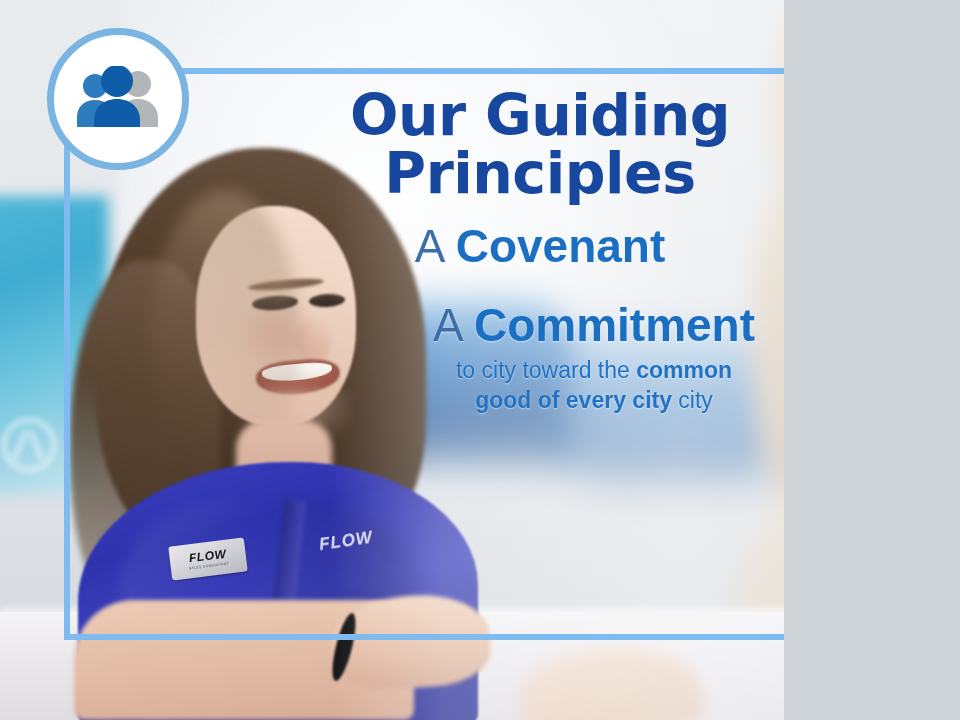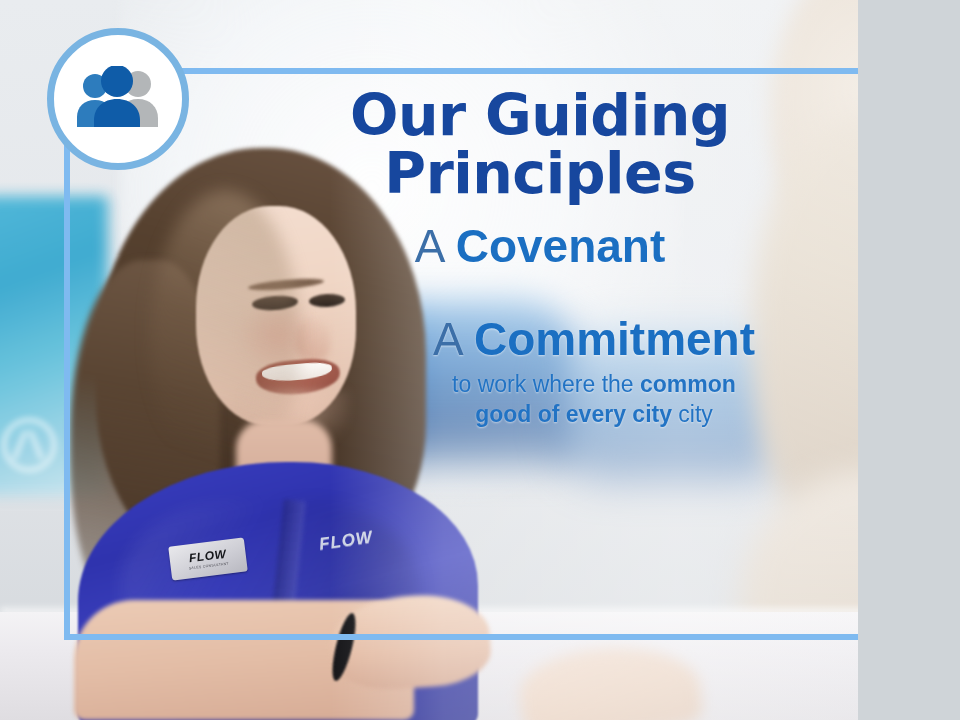--- a/index.html
+++ b/index.html
@@ -9,21 +9,21 @@
   body {
     width: 960px;
     height: 720px;
     overflow: hidden;
     font-family: "Liberation Sans", sans-serif;
     background: #cfd4d8;
   }
 
   #stage {
     position: relative;
-    width: 858px;
+    width: 784px;
     height: 720px;
     overflow: hidden;
     background: #d7dbdf;
   }
 
   
   .photo {
     position: absolute;
     inset: 0;
     overflow: hidden;
@@ -433,21 +433,21 @@
 
   
   .block-1 { }
   .block-1 .p-head { text-align: center; }
   .block-1 .p-sub  { text-align: center; }
 
   .block-2 { margin-top: 26px; }
   .block-2 .p-head { text-align: center; padding-left: 56px; }
   .block-2 .p-sub  { text-align: center; padding-left: 56px; }
 
-  .block-3 { margin-top: 44px; }
+  .block-3 { margin-top: 30px; }
   .block-3 .p-head { text-align: center; padding-left: 108px; }
   .block-3 .p-sub  { text-align: center; padding-left: 108px; }
 </style>
 </head>
 <body>
 
 <div id="stage">
 
   <div class="photo">
     <div class="bg-base"></div>
@@ -528,19 +528,19 @@
     </div>
 
     <div class="principle block-2">
     </div>
 
     <div class="principle block-3">
       <p class="p-head">
         <span class="p-article">A </span><span class="p-word">Commitment</span>
       </p>
       <p class="p-sub">
-        <span>to work where the </span><b>common</b><br>
+        <span>to city toward the </span><b>common</b><br>
         <b>good of every city</b><span> city</span><br>
       </p>
     </div>
 
   </div>
 </div>
 
 </body></html>

